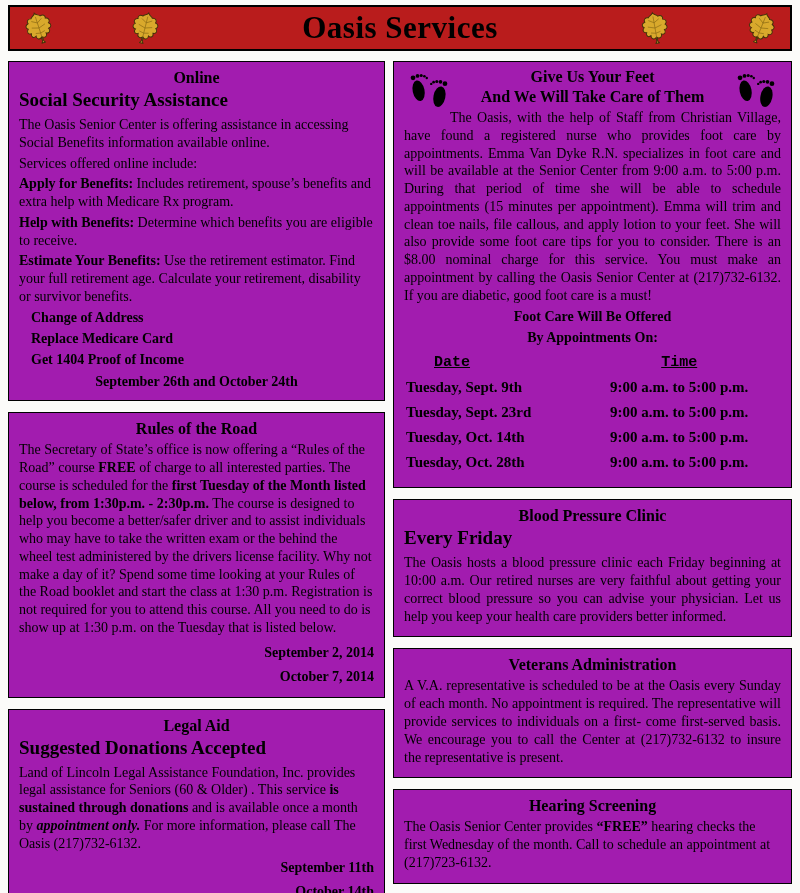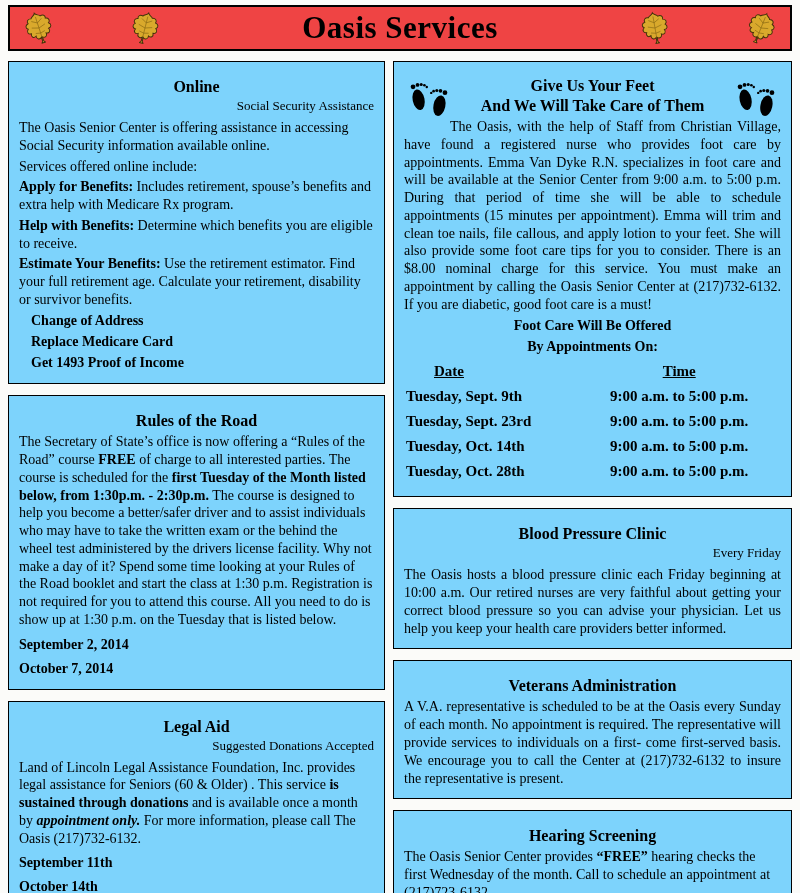--- a/index.html
+++ b/index.html
@@ -3,57 +3,57 @@
 <meta charset="utf-8">
 <style>
   html,body{margin:0;padding:0;}
   body{
     width:800px;height:893px;overflow:hidden;background:#fbfbf9;color:#000;
     font-family:"Liberation Serif", serif;
   }
   .page{padding:5px 8px 0 8px;}
   
   .masthead{
-    border:2px solid #000;background:#ef4444;height:42px;
+    border:2px solid #000;background:#b91c1c;height:42px;
     display:flex;align-items:center;padding:0 12px;margin-bottom:10px;
   }
   .leafgrp{width:140px;display:flex;justify-content:space-between;align-items:center;flex:none;}
   .leaf{width:34px;height:34px;}
   .leaf.r1{transform:rotate(-18deg);}
   .leaf.r2{transform:rotate(14deg);}
   .leaf.r3{transform:rotate(-10deg);}
   .leaf.r4{transform:rotate(22deg);}
   .masthead h1{flex:1;text-align:center;font-size:31px;font-weight:700;margin:0;letter-spacing:.5px;}
   
   .columns{display:flex;gap:8px;align-items:flex-start;}
   .col-left{width:377px;flex:none;}
   .col-right{flex:1;min-width:0;}
   
-  .box{border:1.5px solid #000;background:#7dd3fc;padding:13px 10px 8px 10px;margin-bottom:11px;}
+  .box{border:1.5px solid #000;background:#a21caf;padding:4px 10px 8px 10px;margin-bottom:11px;}
   .box h2{text-align:center;font-size:16px;font-weight:700;margin:3px 0 1px 0;}
-  .box h3{text-align:right;font-size:13px;font-weight:400;margin:2px 0 5px 0;}
+  .box h3{text-align:left;font-size:19px;font-weight:700;margin:2px 0 5px 0;}
   .box p{font-size:14px;line-height:1.27;margin:3px 0;}
   .justify{text-align:justify;}
   b,.b{font-weight:700;}
   .bi{font-weight:700;font-style:italic;}
   .bold-line{font-weight:700;font-size:14px;line-height:1.3;margin:3px 12px;}
   .center-bold{text-align:center;font-weight:700;font-size:14px;margin:5px 0 2px 0;}
-  .date-line{text-align:left;font-weight:700;font-size:14px;margin:8px 0 4px 0;}
+  .date-line{text-align:right;font-weight:700;font-size:14px;margin:8px 0 4px 0;}
   .rules-title{font-size:19px;font-weight:400;margin:2px 0 5px 0;}
   
   .foot-head{position:relative;padding:0 52px;margin-bottom:2px;}
   .footprints{position:absolute;top:0;width:46px;height:44px;}
   .footprints.left{left:2px;}
   .footprints.right{right:2px;}
   .foot-head h2{margin:2px 0;}
   .indent{text-indent:46px;}
   .sched{margin-top:8px;}
   .sched-row{display:grid;grid-template-columns:46% 54%;font-weight:700;font-size:15px;margin:8px 0;}
   .sched-row .time{text-align:center;}
-  .sched-head{margin-top:2px;}
+  .sched-head{margin-top:2px;font-family:Liberation Mono, monospace;}
   .sched-head .date .u{margin-left:28px;}
   .u{text-decoration:underline;}
   .sched-row .date{padding-left:2px;}
 </style>
 </head>
 <body>
 
 <svg width="0" height="0" style="position:absolute" aria-hidden="true">
   <symbol id="oakleaf" viewBox="0 0 64 64">
     <path d="M32 3 C34 8 39 7 41 11 C47 9 51 13 49 18 C55 19 57 25 52 28 C57 32 55 38 49 38 C52 44 47 48 42 45 C43 51 37 54 33 50 L33 57 C33 59 34 60 36 61 L28 61 C30 60 31 59 31 57 L31 50 C27 54 21 51 22 45 C17 48 12 44 15 38 C9 38 7 32 12 28 C7 25 9 19 15 18 C13 13 17 9 23 11 C25 7 30 8 32 3 Z" fill="#d9a92c" stroke="#42300a" stroke-width="1.8"></path>
@@ -101,28 +101,29 @@
     </div>
   </header>
 
   <div class="columns">
 
     <div class="col-left">
 
       <section class="box">
         <h2>Online</h2>
         <h3>Social Security Assistance</h3>
-        <p>The Oasis Senior Center is offering assistance in accessing Social Security information available online.</p>
+        <p>The Oasis Senior Center is offering assistance in accessing Social Benefits information available online.</p>
         <p>Services offered online include:</p>
         <p><b>Apply for Benefits:</b><span> Includes retirement, spouse’s benefits and extra help with Medicare Rx program.</span></p>
         <p><b>Help with Benefits:</b><span> Determine which benefits you are eligible to receive.</span></p>
         <p><b>Estimate Your Benefits:</b><span> Use the retirement estimator. Find your full retirement age. Calculate your retirement, disability or survivor benefits.</span></p>
         <div class="bold-line">Change of Address</div>
         <div class="bold-line">Replace Medicare Card</div>
-        <div class="bold-line">Get 1493 Proof of Income</div>
+        <div class="bold-line">Get 1404 Proof of Income</div>
+        <div class="center-bold">September 26th and October 24th</div>
       </section>
 
       <section class="box">
         <h2 class="rules-title">Rules of the Road</h2>
         <p><span>The Secretary of State’s office is now offering a “Rules of the Road” course </span><b>FREE</b><span> of charge to all interested parties. The course is scheduled for the </span><b>first Tuesday of the Month listed below, from 1:30p.m. - 2:30p.m.</b><span> The course is designed to help you become a better/safer driver and to assist individuals who may have to take the written exam or the behind the wheel test administered by the drivers license facility. Why not make a day of it? Spend some time looking at your Rules of the Road booklet and start the class at 1:30 p.m. Registration is not required for you to attend this course. All you need to do is show up at 1:30 p.m. on the Tuesday that is listed below.</span></p>
         <div class="date-line">September 2, 2014</div>
         <div class="date-line">October 7, 2014</div>
       </section>
 
       <section class="box">

